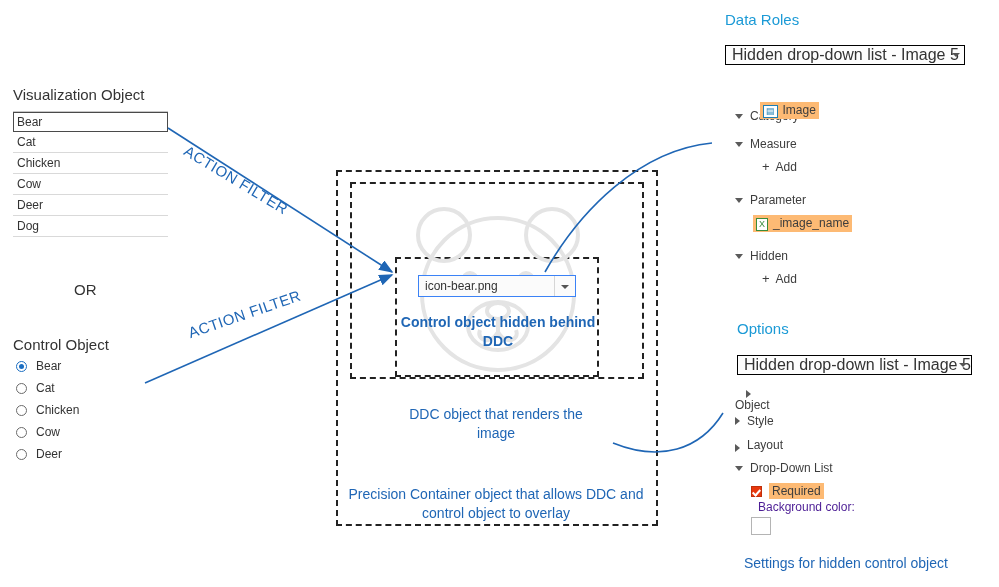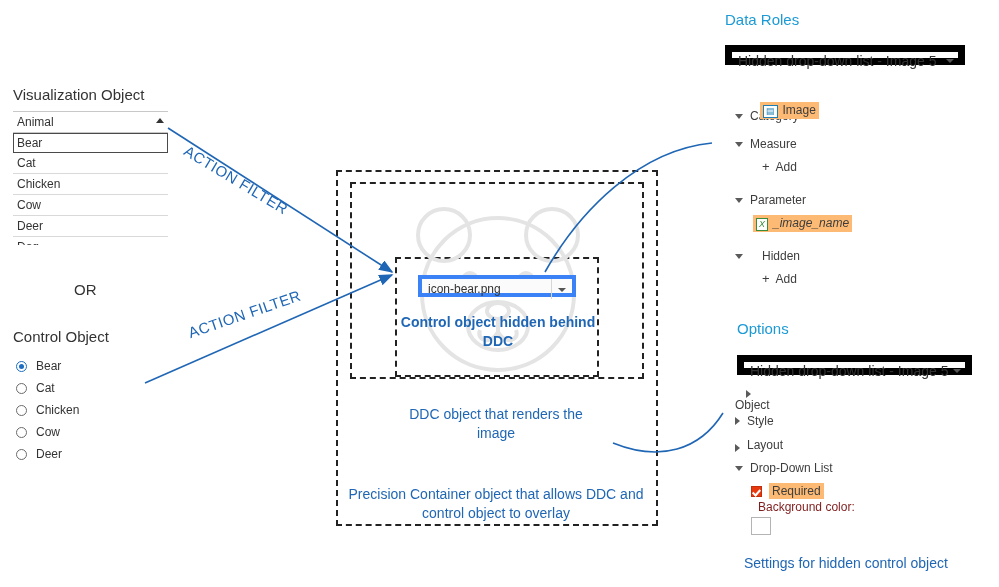--- a/index.html
+++ b/index.html
@@ -17,21 +17,21 @@
   }
   .abs { position: absolute; }
 
   
   #viz-title, #ctrl-title {
     font-size: 15px;
     color: #333333;
     left: 13px;
   }
   #viz-title { top: 86px; }
-  #ctrl-title { top: 328px; }
+  #ctrl-title { top: 336px; }
 
   .list-box {
     position: absolute;
     left: 13px;
     width: 155px;
     border-top: 1px solid #c8c8c8;
   }
   .list-header {
     position: relative;
     height: 20px;
@@ -149,21 +149,21 @@
     opacity: 1;
   }
 
   
   #icon-dropdown {
     position: absolute;
     left: 418px;
     top: 275px;
     width: 158px;
     height: 22px;
-    border: 4px solid #3b82f6;
+    border: 1px solid #3b82f6;
     background: #fbfbfb;
     box-sizing: border-box;
     font-size: 12px;
     color: #333333;
     line-height: 20px;
     padding-left: 6px;
   }
   #icon-dropdown .dd-arrow {
     position: absolute;
     right: 0; top: 0;
@@ -202,24 +202,24 @@
     position: absolute;
     color: #1b9ad6;
     font-size: 15px;
   }
   #data-roles-title { left: 725px; top: 11px; }
   #options-title    { left: 737px; top: 320px; }
 
   .panel-select {
     position: absolute;
     height: 20px;
-    border: 7px solid #000000;
+    border: 1px solid #000000;
     background: #fdfdfd;
     box-sizing: border-box;
-    font-size: 14px;
+    font-size: 16px;
     color: #333333;
     line-height: 18px;
     padding-left: 6px;
   }
   #data-roles-select { left: 725px; top: 45px; width: 240px; }
   #options-select    { left: 737px; top: 355px; width: 235px; }
   .panel-select .dd-arrow2 {
     position: absolute;
     right: 4px; top: 7px;
     width: 0; height: 0;
@@ -296,21 +296,21 @@
     width: 3px; height: 6px;
     border: solid #ffffff;
     border-width: 0 2px 2px 0;
     transform: rotate(42deg);
   }
 
   #bg-color-label {
     position: absolute;
     left: 758px; top: 500px;
     font-size: 12px;
-    color: #7f1d1d;
+    color: #4c1d95;
     text-align: right;
   }
   #bg-color-swatch {
     position: absolute;
     left: 751px; top: 517px;
     width: 18px; height: 16px;
     border: 1px solid #b4b4b4;
     background: #ffffff;
   }
   #settings-caption {
@@ -320,24 +320,20 @@
     color: #1f66b5;
   }
 </style>
 </head>
 <body>
 
 <div class="abs" id="viz-title">Visualization Object</div>
 
 <div class="list-clip">
   <div class="list-box" style="left:0;top:0;">
-    <div class="list-header">
-      <span>Animal</span>
-      <span class="sort-caret"></span>
-    </div>
     <div class="list-item selected">Bear</div>
     <div class="list-item">Cat</div>
     <div class="list-item">Chicken</div>
     <div class="list-item">Cow</div>
     <div class="list-item">Deer</div>
     <div class="list-item">Dog</div>
   </div>
 </div>
 
 <div class="abs" id="or-label">OR</div>
@@ -435,25 +431,25 @@
 </div>
 <div class="plus-row" style="left:762px; top:159px;">
   <span class="plus-sign">+</span>
   <span>Add</span>
 </div>
 
 <div class="tree-row" style="left:735px; top:193px;">
   <span class="tri down"></span>
   <span>Parameter</span>
 </div>
-<div class="tree-row" style="left:753px; top:215px;font-style:italic;">
+<div class="tree-row" style="left:753px; top:215px;">
   <span class="hl"><span class="role-icon param">X</span><span>_image_name</span></span>
 </div>
 
-<div class="tree-row" style="left:735px; top:249px;gap:12px;">
+<div class="tree-row" style="left:735px; top:249px;">
   <span class="tri down"></span>
   <span>Hidden</span>
 </div>
 <div class="plus-row" style="left:762px; top:271px;">
   <span class="plus-sign">+</span>
   <span>Add</span>
 </div>
 
 <div class="panel-heading" id="options-title">Options</div>
 

